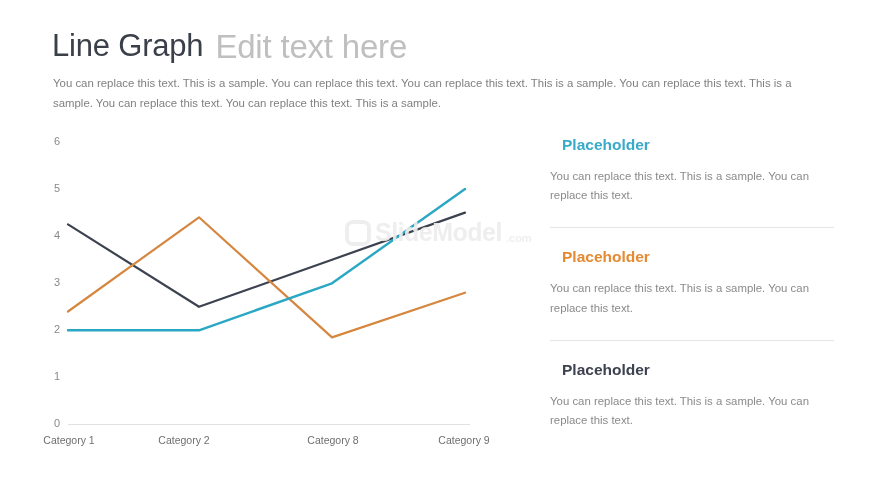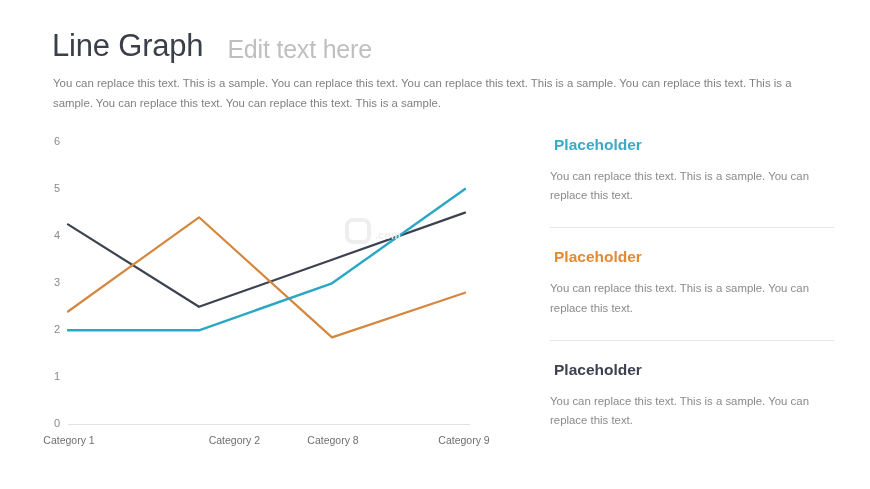--- a/index.html
+++ b/index.html
@@ -8,28 +8,28 @@
     background:#ffffff;
     font-family:"Liberation Sans", sans-serif;
     overflow:hidden;
     position:relative;
   }
   .slide{position:absolute;inset:0;background:#fff;}
 
   
   .title-row{
     position:absolute;left:52px;top:28px;
-    display:flex;align-items:flex-end;gap:24px;
+    display:flex;align-items:flex-start;gap:12px;
     white-space:nowrap;
   }
   .title-main{
     font-size:31px;font-weight:400;color:#3a3f49;letter-spacing:-0.2px;
   }
   .title-sub{
-    font-size:25px;font-weight:400;color:#bfbfbf;letter-spacing:-0.2px;
+    font-size:33px;font-weight:400;color:#bfbfbf;letter-spacing:-0.2px;
   }
   .intro{
     position:absolute;left:53px;top:74px;width:780px;
     font-size:11.4px;line-height:1.72;color:#808080;
     text-align:left;
   }
 
   
   .chart-wrap{
     position:absolute;left:0;top:0;width:520px;height:489px;
@@ -56,21 +56,21 @@
   }
   .wm-text{font-size:25px;font-weight:bold;color:#ededed;letter-spacing:-0.5px;}
   .wm-com{font-size:11px;font-weight:bold;color:#ededed;align-self:flex-end;margin-bottom:3px;}
 
   
   .side{
     position:absolute;left:550px;top:136px;width:284px;
   }
   .side-block{position:relative;}
   .side-h{
-    font-size:15.5px;font-weight:bold;margin:0 0 14px 4px;line-height:1.1;
+    font-size:15.5px;font-weight:bold;margin:0 0 14px 12px;line-height:1.1;
   }
   .side-p{
     font-size:11.4px;line-height:1.68;color:#8a8a8a;margin:0;
   }
   .side-div{
     height:1px;background:#e6e6e6;margin:22px 0 20px 0;width:100%;
   }
 </style>
 </head>
 <body>
@@ -99,27 +99,28 @@
       <line x1="68" y1="424.5" x2="470" y2="424.5" stroke="#e2e2e2" stroke-width="1"></line>
 
       <polyline points="68,224.4 199,306.8 332,259.7 465,212.6" fill="none" stroke="#3c4250" stroke-width="2.2" stroke-linejoin="round" stroke-linecap="round"></polyline>
 
       <polyline points="68,311.5 199,217.3 332,337.4 465,292.7" fill="none" stroke="#d5873f" stroke-width="2.2" stroke-linejoin="round" stroke-linecap="round"></polyline>
 
       <polyline points="68,330.3 199,330.3 332,283.3 465,189.1" fill="none" stroke="#2aa7c4" stroke-width="2.4" stroke-linejoin="round" stroke-linecap="round"></polyline>
     </svg>
 
     <div class="xlabel" style="left:9px;">Category 1</div>
-    <div class="xlabel" style="left:140px;text-align:right;">Category 2</div>
+    <div class="xlabel" style="left:124px;">Category 2</div>
     <div class="xlabel" style="left:273px;">Category 8</div>
     <div class="xlabel" style="left:404px;">Category 9</div>
   </div>
 
   <div class="watermark">
     <span class="wm-logo"></span>
+    <span class="wm-text">SlideModel</span>
     <span class="wm-com">.com</span>
   </div>
 
   <div class="side">
 
     <div class="side-block">
       <h3 class="side-h" style="color:#3aaac9;">Placeholder</h3>
       <p class="side-p">You can replace this text. This is a sample. You can replace this text.</p>
     </div>
 

